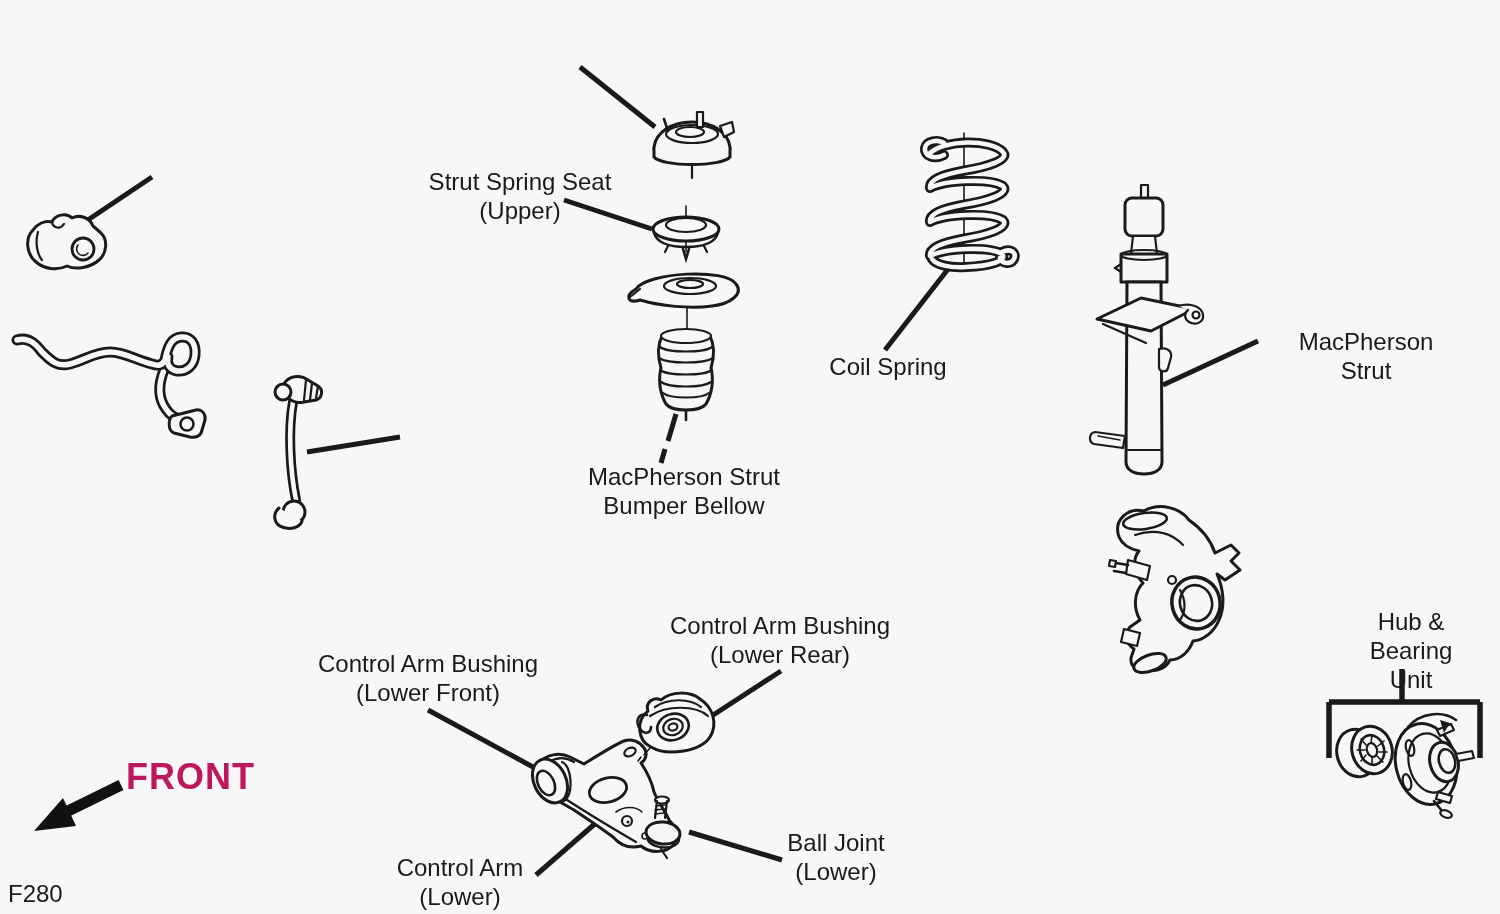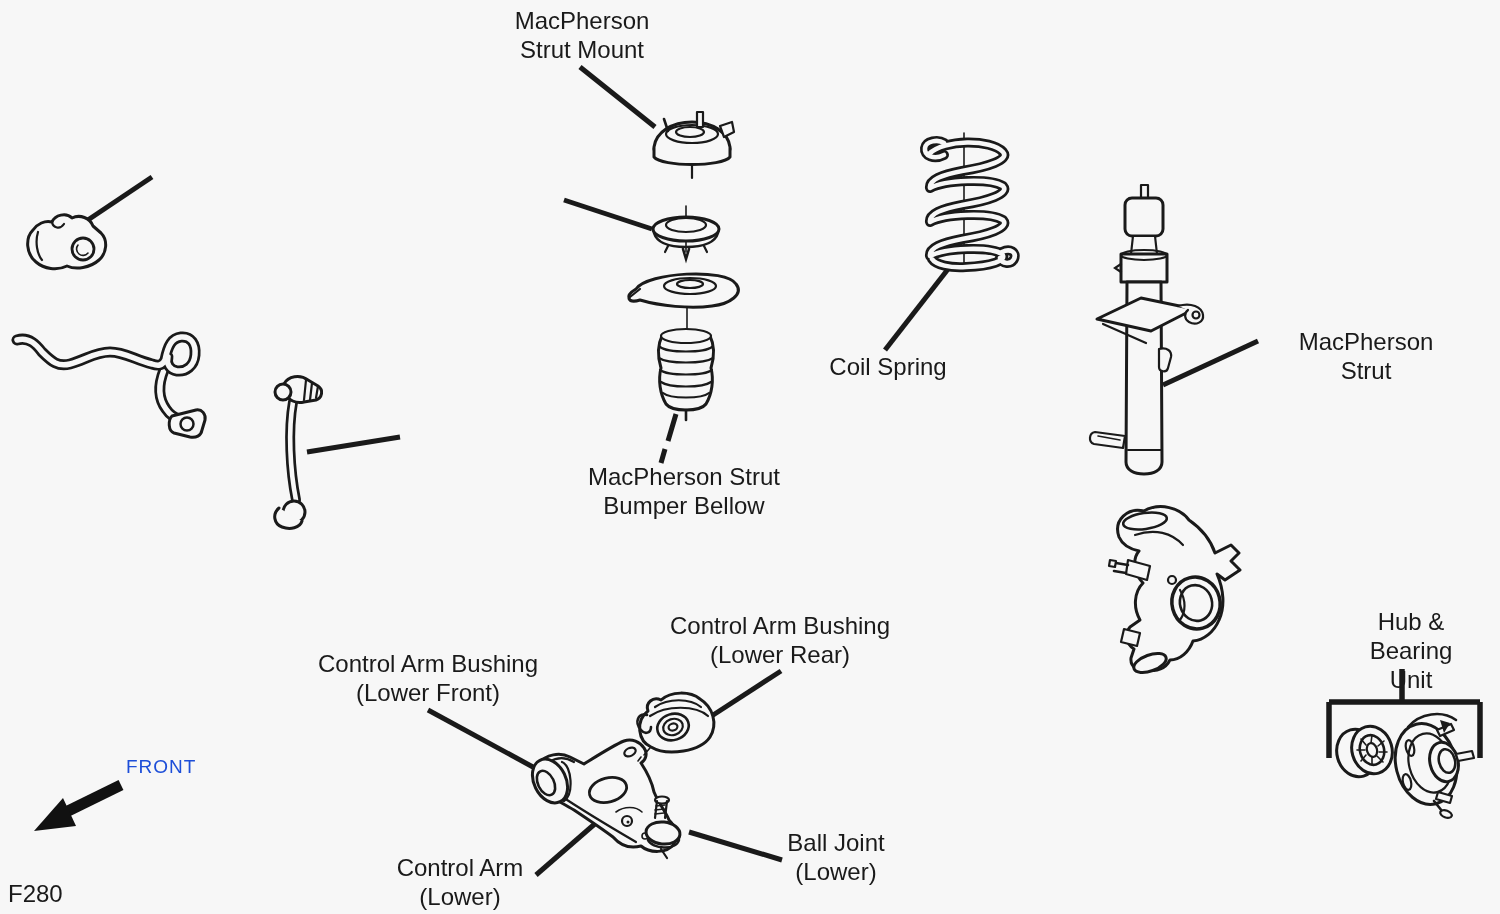--- a/index.html
+++ b/index.html
@@ -3,21 +3,21 @@
 <meta charset="utf-8">
 <style>
   html,body{margin:0;padding:0;}
   body{width:1500px;height:914px;overflow:hidden;background:#f7f7f7;}
   .stage{position:relative;width:1500px;height:914px;background:#f7f7f7;
          font-family:"Liberation Sans","DejaVu Sans",sans-serif;color:#1a1a1a;}
   .art{position:absolute;left:0;top:0;}
   .lbl{position:absolute;transform:translateX(-50%);text-align:center;
        font-size:24px;line-height:29px;white-space:pre-line;color:#1a1a1a;}
   .lbl-left{position:absolute;text-align:left;font-size:24px;line-height:29px;color:#1a1a1a;}
-  .lbl-front{position:absolute;font-size:19px;font-weight:normal;letter-spacing:1px;color:#1d4ed8;}
+  .lbl-front{position:absolute;font-size:36px;font-weight:bold;letter-spacing:1px;color:#be185d;}
   
   .ol{fill:#f7f7f7;stroke:#1a1a1a;stroke-width:3;stroke-linejoin:round;stroke-linecap:round;}
   .ol2{fill:#f7f7f7;stroke:#1a1a1a;stroke-width:2.2;stroke-linejoin:round;stroke-linecap:round;}
   .ln{fill:none;stroke:#1a1a1a;stroke-width:2.2;stroke-linecap:round;}
   .ln15{fill:none;stroke:#1a1a1a;stroke-width:1.6;stroke-linecap:round;}
   .ln25{fill:none;stroke:#1a1a1a;stroke-width:2.6;stroke-linecap:round;}
   .ld{fill:none;stroke:#1a1a1a;stroke-width:5;stroke-linecap:butt;}
   .tb{fill:none;stroke:#1a1a1a;stroke-width:11;stroke-linecap:round;stroke-linejoin:round;}
   .tp{fill:none;stroke:#f7f7f7;stroke-width:5.5;stroke-linecap:round;stroke-linejoin:round;}
   .tb2{fill:none;stroke:#1a1a1a;stroke-width:10;stroke-linecap:round;stroke-linejoin:round;}
@@ -252,22 +252,22 @@
         <ellipse class="ln" cx="673" cy="727" rx="4.5" ry="3.5" transform="rotate(-18 673 727)"></ellipse>
       </g>
     </g>
 
     <g>
       <line x1="121" y1="785" x2="66" y2="812" stroke="#111" stroke-width="11"></line>
       <polygon points="34,831 63,798 76,826" fill="#111"></polygon>
     </g>
   </svg>
 
-  <div class="lbl" style="left:582px;top:6px">MacPherson
-Strut Mount</div>
+  <div class="lbl" style="left:520px;top:167px">Strut Spring Seat
+(Upper)</div>
   <div class="lbl" style="left:684px;top:462px">MacPherson Strut
 Bumper Bellow</div>
   <div class="lbl" style="left:888px;top:352px">Coil Spring</div>
   <div class="lbl" style="left:1366px;top:327px">MacPherson Strut</div>
   <div class="lbl" style="left:428px;top:649px">Control Arm Bushing
 (Lower Front)</div>
   <div class="lbl" style="left:780px;top:611px">Control Arm Bushing
 (Lower Rear)</div>
   <div class="lbl" style="left:460px;top:853px">Control Arm
 (Lower)</div>

